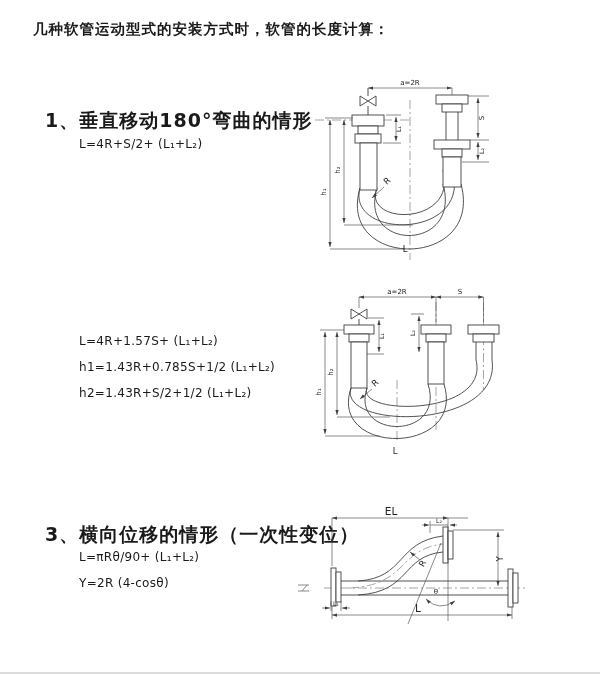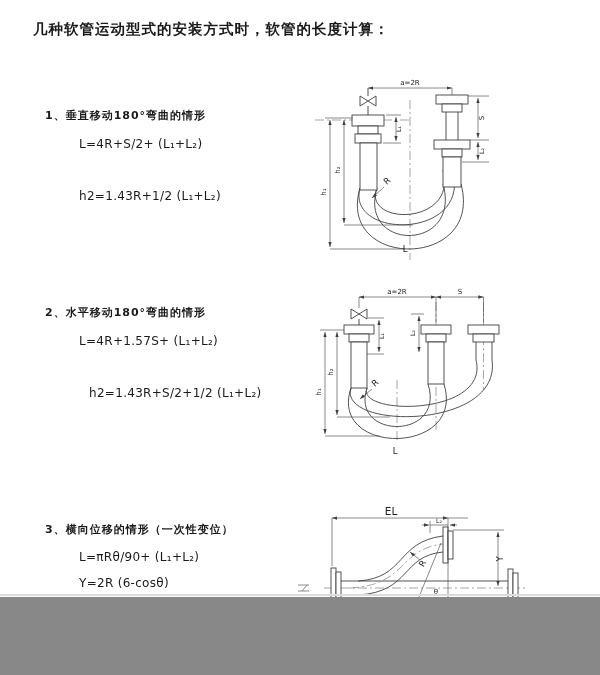--- a/index.html
+++ b/index.html
@@ -1,27 +1,27 @@
 <!DOCTYPE html>
 <html><head>
 <meta charset="utf-8">
 <style>
   html,body{margin:0;padding:0;background:#888;}
   .page{
-    position:relative;width:600px;height:597px;margin:0 auto;
+    position:relative;width:600px;height:675px;margin:0 auto;
     background:#ffffff;overflow:hidden;
     font-family:"DejaVu Sans","Liberation Sans",sans-serif;
     color:#1a1a1a;
   }
   .title{
     position:absolute;left:33px;top:20px;margin:0;
     font-size:14.5px;font-weight:bold;letter-spacing:1px;
   }
   .heading{
-    position:absolute;font-size:11px;font-weight:bold;letter-spacing:1px;
+    position:absolute;font-size:19px;font-weight:bold;letter-spacing:1px;
   }
   .formula{
     position:absolute;font-size:12px;font-weight:500;letter-spacing:.3px;
     font-family:"DejaVu Sans",sans-serif;
     margin-left:16px;
   }
   svg.diag{position:absolute;}
   svg.diag .ln{stroke:#3f3f3f;stroke-width:0.9;fill:none;}
   svg.diag .fit{stroke:#3f3f3f;stroke-width:0.9;fill:#ffffff;}
   svg.diag .dim{stroke:#4a4a4a;stroke-width:0.65;fill:none;}
@@ -32,29 +32,28 @@
 </style>
 </head>
 <body>
 
 <div class="page">
 
   <h1 class="title">几种软管运动型式的安装方式时，软管的长度计算：</h1>
 
   <div class="heading" style="left:45px;top:108px">1、垂直移动180°弯曲的情形</div>
   <div class="formula" style="left:63px;top:137px">L=4R+S/2+ (L₁+L₂)</div>
-  <div class="formula" style="left:63px;top:189px">h2=1.43R+1/2 (L₁+L₂)</div>
-
-  <div class="heading" style="left:45px;top:305px">2、水平移动180°弯曲的情形</div>
+
   <div class="formula" style="left:63px;top:334px">L=4R+1.57S+ (L₁+L₂)</div>
-  <div class="formula" style="left:73px;top:386px">h2=1.43R+S/2+1/2 (L₁+L₂)</div>
+  <div class="formula" style="left:63px;top:360px">h1=1.43R+0.785S+1/2 (L₁+L₂)</div>
+  <div class="formula" style="left:63px;top:386px">h2=1.43R+S/2+1/2 (L₁+L₂)</div>
 
   <div class="heading" style="left:45px;top:522px">3、横向位移的情形（一次性变位）</div>
   <div class="formula" style="left:63px;top:550px">L=πRθ/90+ (L₁+L₂)</div>
-  <div class="formula" style="left:63px;top:576px">Y=2R (6-cosθ)</div>
+  <div class="formula" style="left:63px;top:576px">Y=2R (4-cosθ)</div>
 
   <svg class="diag" style="left:313px;top:70px" width="285" height="195" viewBox="0 0 285 195">
     <defs>
       <marker id="ar1" orient="auto-start-reverse" markerWidth="9" markerHeight="7" refX="8" refY="2.6">
         <path d="M0 0 L8 2.6 L0 5.2 Z" fill="#3f3f3f"></path>
       </marker>
       <pattern id="ha1" width="3.4" height="3.4" patternUnits="userSpaceOnUse">
         <path d="M0 3.4 L3.4 0 M0 0 L3.4 3.4" stroke="#606060" stroke-width="0.55"></path>
       </pattern>
     </defs>

